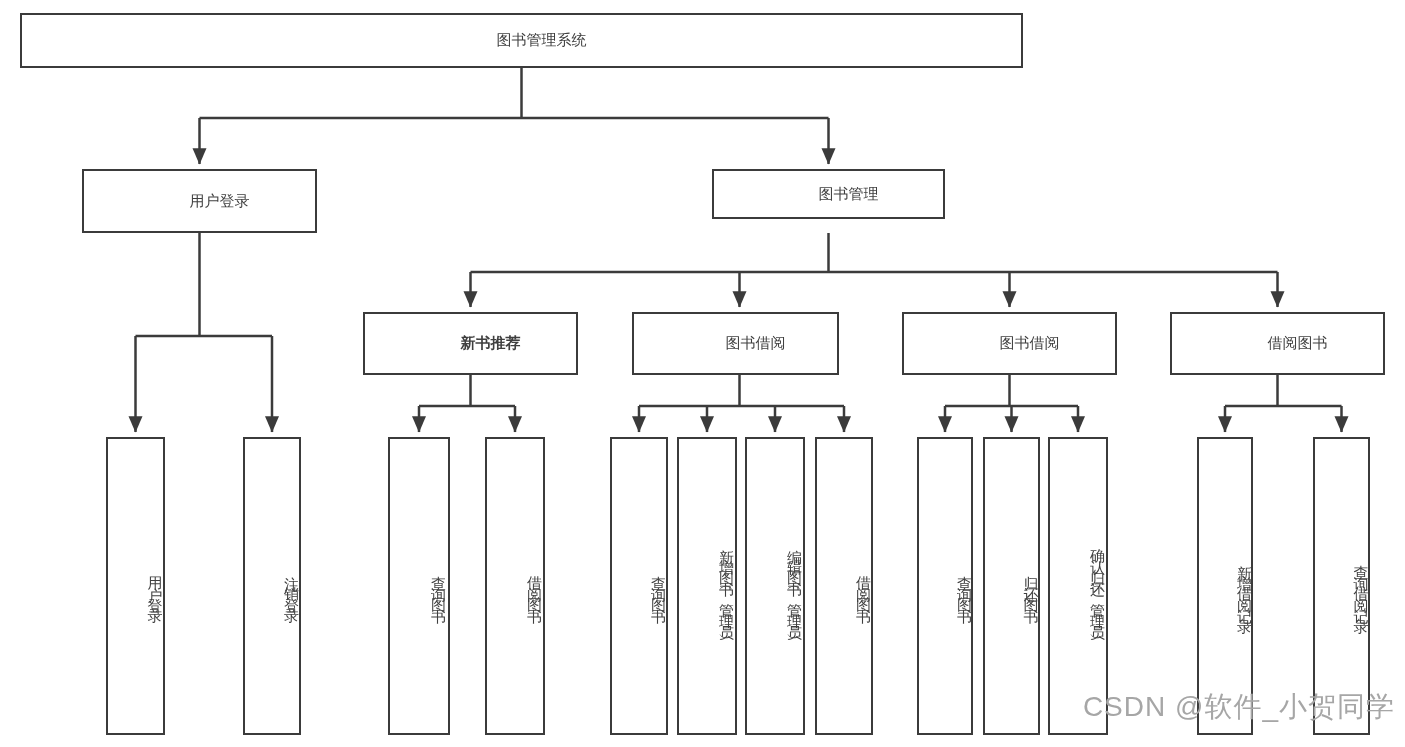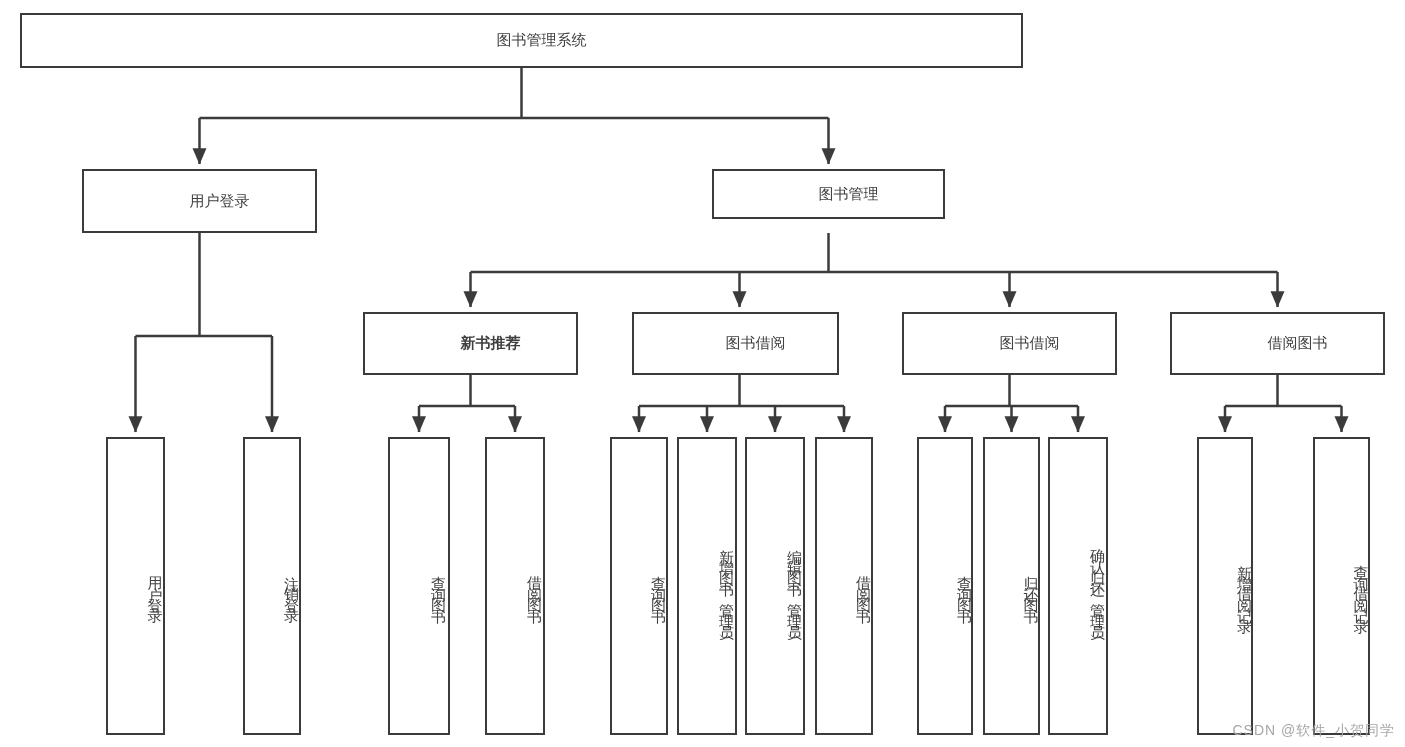--- a/index.html
+++ b/index.html
@@ -56,23 +56,23 @@
   .l-bb2{left:677px;width:60px;}
   .l-bb3{left:745px;width:60px;}
   .l-bb4{left:815px;width:58px;}
   .l-cb1{left:917px;width:56px;}
   .l-cb2{left:983px;width:57px;}
   .l-cb3{left:1048px;width:60px;}
   .l-br1{left:1197px;width:56px;}
   .l-br2{left:1313px;width:57px;}
   .watermark{
     position:absolute;
-    right:10px;bottom:7px;
+    right:10px;bottom:21px;
     color:var(--wm);
-    font-size:14px;
+    font-size:28px;
     letter-spacing:1px;
     z-index:3;
     white-space:nowrap;
   }
 </style>
 </head>
 <body>
 
 <div id="canvas">
 

